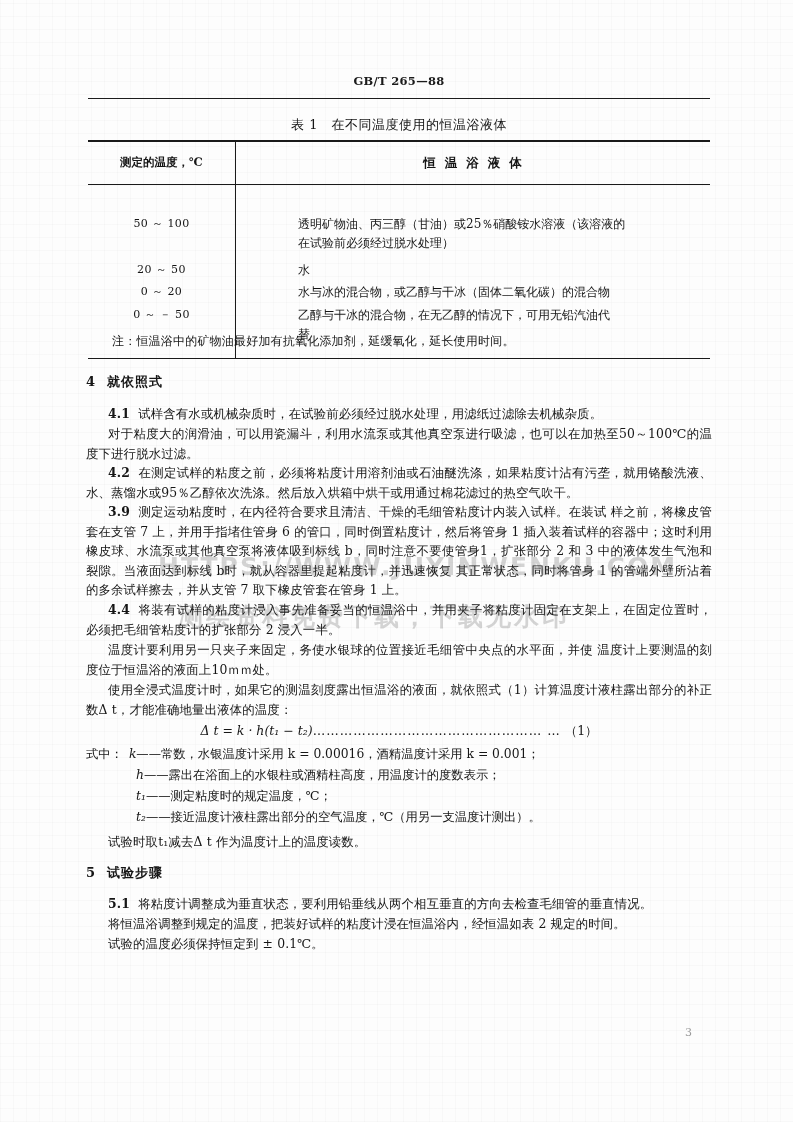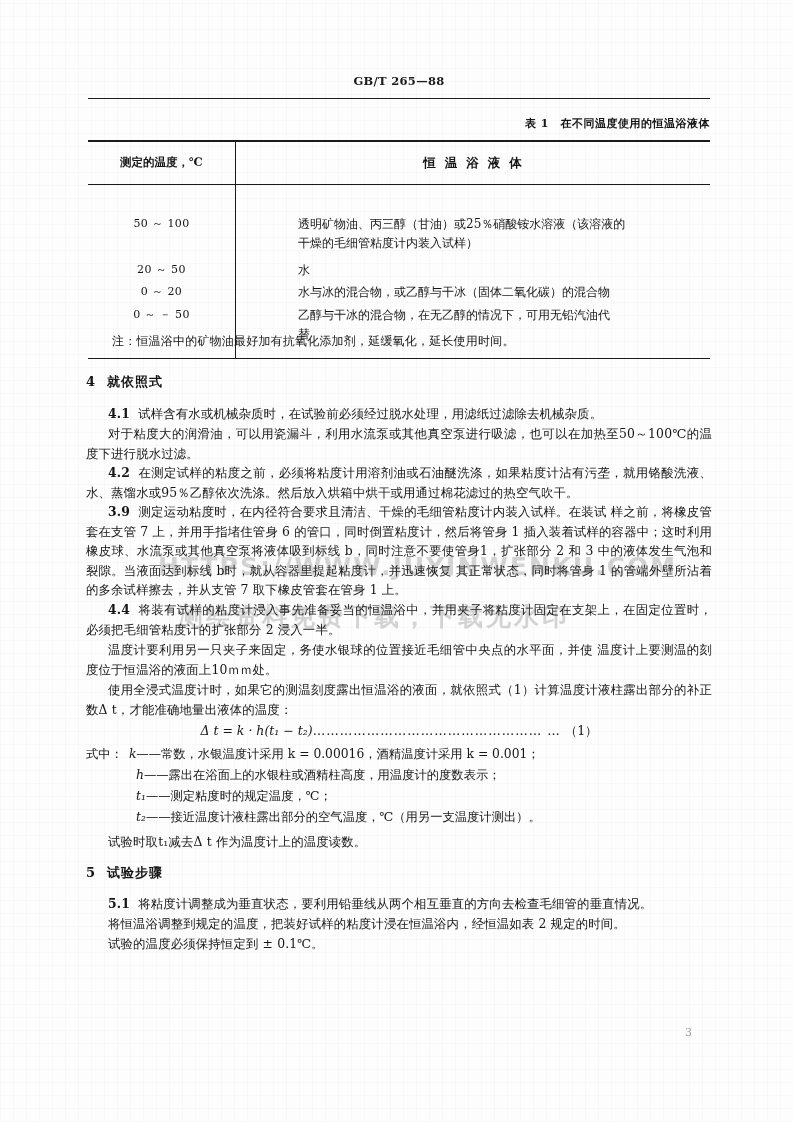--- a/index.html
+++ b/index.html
@@ -52,23 +52,23 @@
     height: 1.4px;
     background: #1c1c1c;
   }
 
   
   .table-caption {
     position: absolute;
     left: 88px;
     top: 116px;
     width: 622px;
-    text-align: right;
-    font-weight: bold;
-    font-size: 11px;
+    text-align: center;
+    font-weight: normal;
+    font-size: 13px;
     letter-spacing: 0.5px;
   }
   .tbl {
     position: absolute;
     left: 88px;
     top: 140px;
     width: 622px;
   }
   .tbl .rule {
     height: 1.6px;
@@ -246,21 +246,21 @@
       <div class="tbl-row tbl-head-row">
         <div class="col-temp">测定的温度，℃</div>
         <div class="col-liq">恒温浴液体</div>
       </div>
       <div class="rule thin"></div>
       <div class="tbl-data">
         <div class="tbl-row row-a">
           <div class="col-temp">50 ～ 100</div>
           <div class="col-liq">
             <div>透明矿物油、丙三醇（甘油）或25％硝酸铵水溶液（该溶液的</div>
-            <div>干燥的毛细管粘度计内装入试样）</div>
+            <div>在试验前必须经过脱水处理）</div>
           </div>
         </div>
         <div class="tbl-row row-b">
           <div class="col-temp">20 ～ 50</div>
           <div class="col-liq">
             <div>水</div>
           </div>
         </div>
         <div class="tbl-row row-c">
           <div class="col-temp">0 ～ 20</div>

